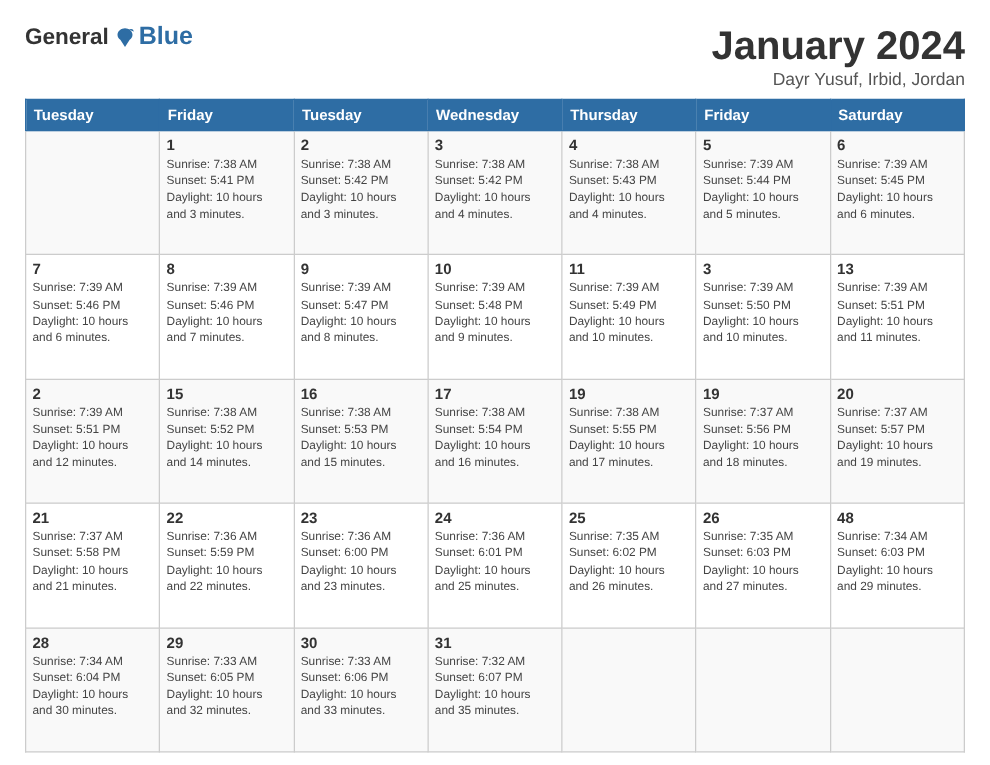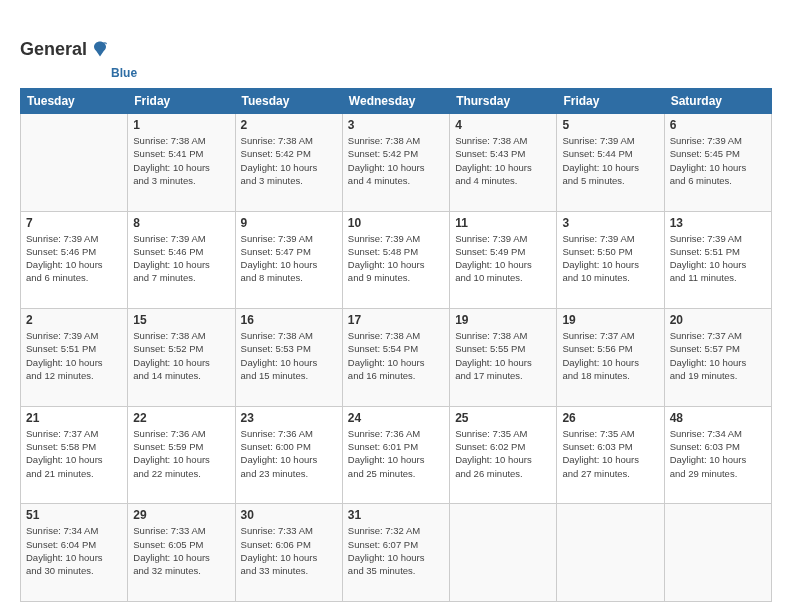--- a/index.html
+++ b/index.html
@@ -32,24 +32,23 @@
       display: flex;
       align-items: center;
       gap: 2px;
     }
     .logo-general {
       font-size: 18px;
       font-weight: bold;
       color: #333;
     }
     .logo-blue {
-      font-size: 12px;
+      font-size: 20px;
       font-weight: bold;
       color: #2e6da4;
-      margin-top: 48px;
     }
     .logo-icon {
       display: inline-block;
       width: 18px;
       height: 18px;
       margin-left: 2px;
     }
     .title-area {
       text-align: right;
     }
@@ -118,20 +117,24 @@
   <div class="header">
     <div class="logo">
       <div class="logo-text">
         <span class="logo-general">General</span>
         <svg class="logo-icon" viewBox="0 0 24 24" fill="#2e6da4">
           <path d="M12 2C8 2 4 5 4 9c0 2 1 4 3 5.5L12 22l5-7.5C19 13 20 11 20 9c0-4-4-7-8-7z" fill="#2e6da4"></path>
           <path d="M16 4 C18 2 22 3 21 6 C20 4 17 5 16 4Z" fill="#2e6da4"></path>
         </svg>
         <span class="logo-blue">Blue</span>
       </div>
+    </div>
+    <div class="title-area">
+      <div class="month-title">January 2024</div>
+      <div class="location">Dayr Yusuf, Irbid, Jordan</div>
     </div>
   </div>
 
   <div class="calendar">
     <table>
       <thead>
         <tr>
           <th>Tuesday</th>
           <th>Friday</th>
           <th>Tuesday</th>
@@ -335,21 +338,21 @@
             <td>
               <span class="day-num">48</span>
               <div class="day-info" style="white-space: pre-line;">Sunrise: 7:34 AM
 Sunset: 6:03 PM
 Daylight: 10 hours
 and 29 minutes.</div>
             </td>
           </tr>
           <tr>
             <td>
-              <span class="day-num">51</span>
+              <span class="day-num">28</span>
               <div class="day-info" style="white-space: pre-line;">Sunrise: 7:34 AM
 Sunset: 6:04 PM
 Daylight: 10 hours
 and 30 minutes.</div>
             </td>
             <td>
               <span class="day-num">29</span>
               <div class="day-info" style="white-space: pre-line;">Sunrise: 7:33 AM
 Sunset: 6:05 PM
 Daylight: 10 hours

